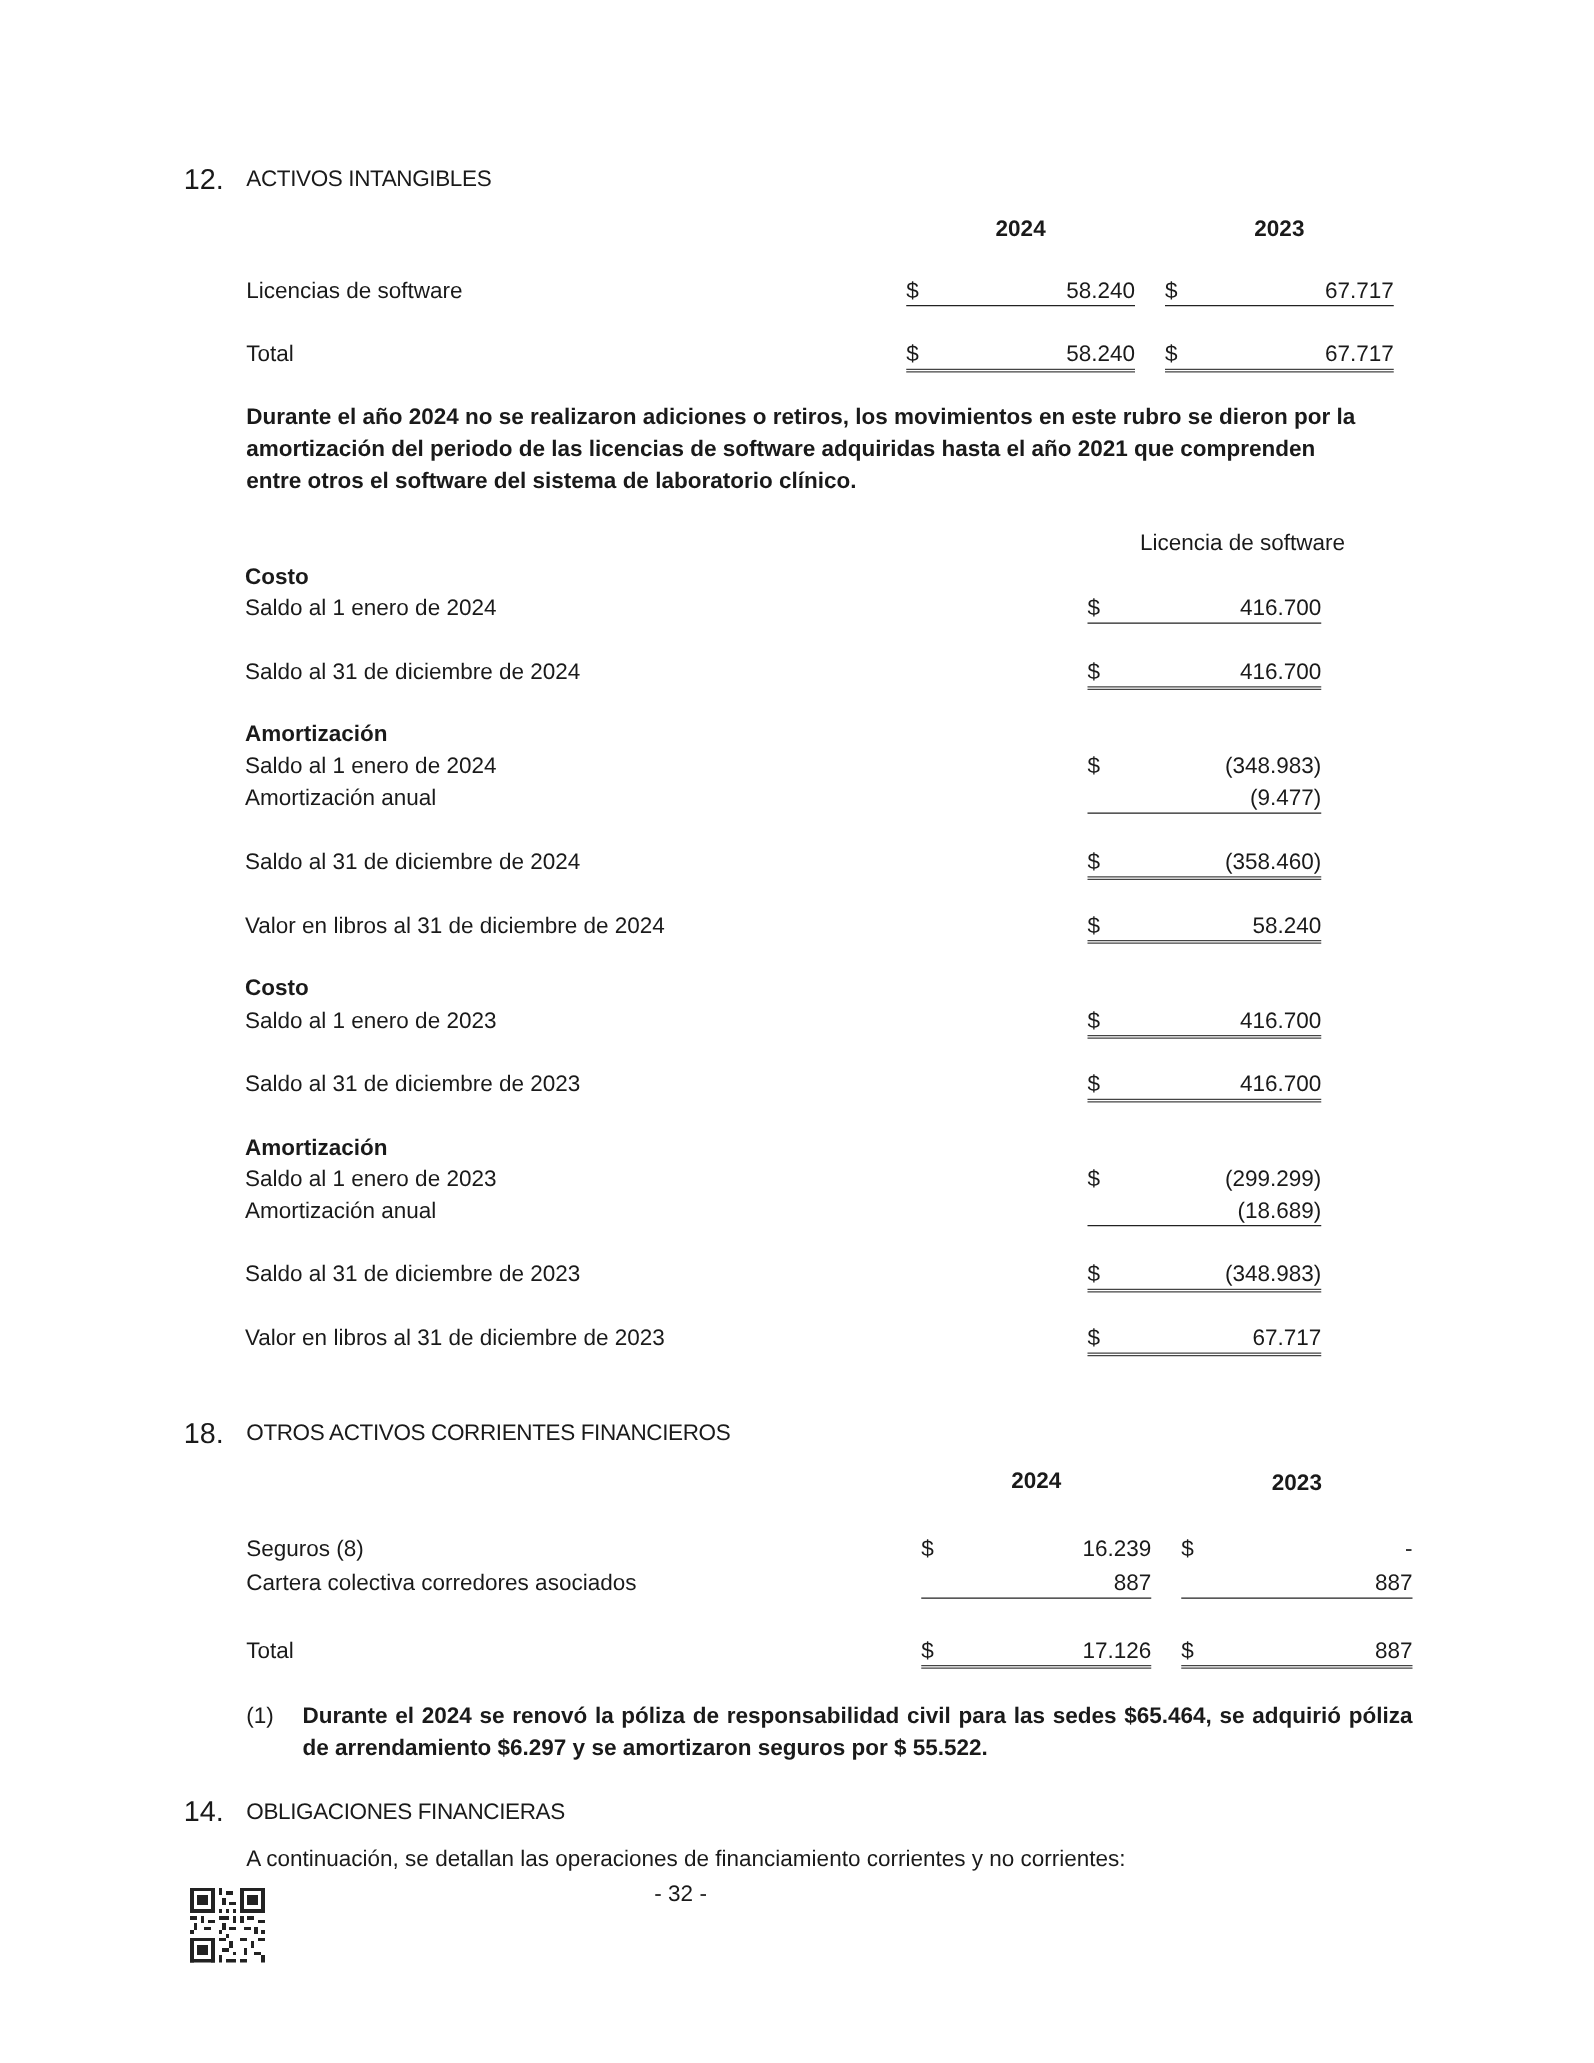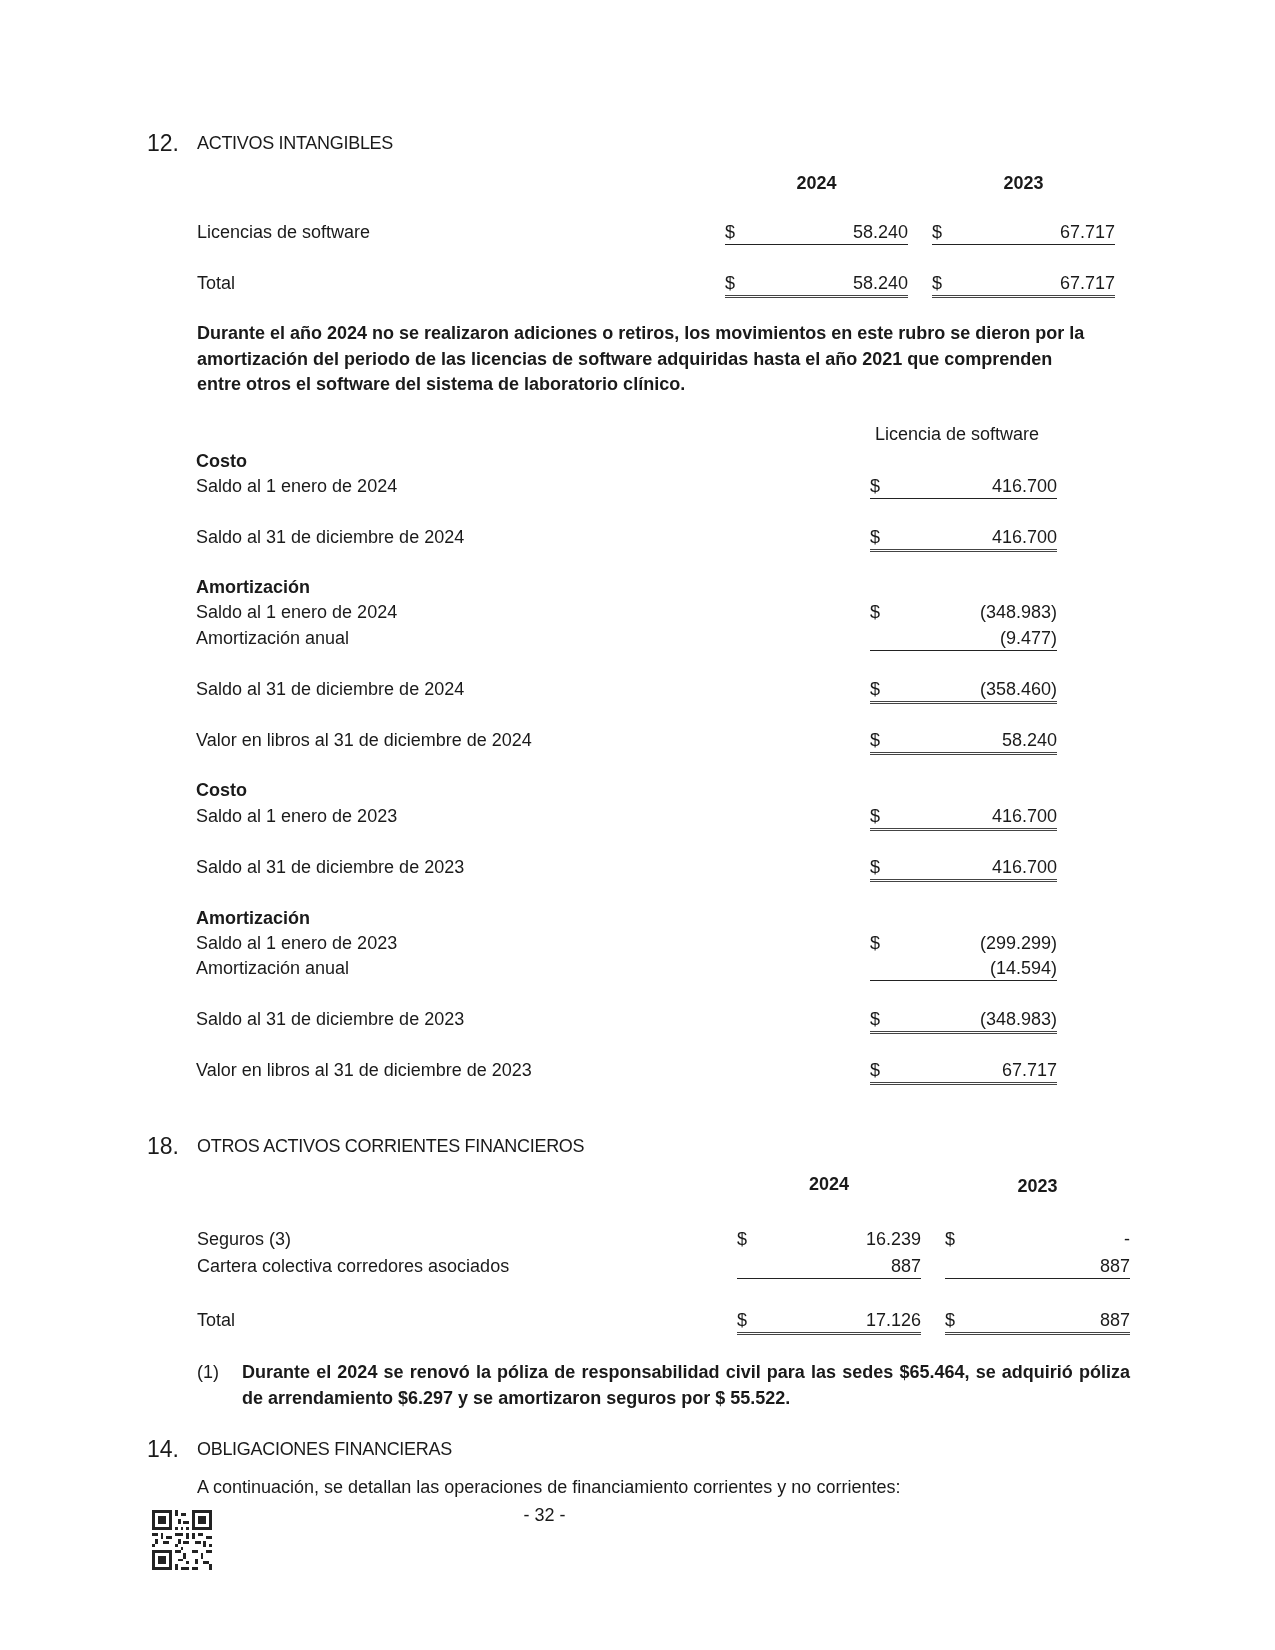--- a/index.html
+++ b/index.html
@@ -43,21 +43,21 @@
   <span class="cur">$</span>
   <span class="val">58.240</span>
 </div>
 <div class="amt u2" style="left:932px;width:183px;top:271px;">
   <span class="cur">$</span>
   <span class="val">67.717</span>
 </div>
 
 <div class="para" style="top:321px;width:890px;">Durante el año 2024 no se realizaron adiciones o retiros, los movimientos en este rubro se dieron por la amortización del periodo de las licencias de software adquiridas hasta el año 2021 que comprenden entre otros el software del sistema de laboratorio clínico.</div>
 
-<div class="abs" style="left:875px;width:226px;text-align:left;top:422px;">Licencia de software</div>
+<div class="abs" style="left:850px;width:226px;text-align:right;top:422px;">Licencia de software</div>
 
 <div class="abs bold" style="left:196px;top:449px;">Costo</div>
 
 <div class="abs" style="left:196px;top:474px;">Saldo al 1 enero de 2024</div>
 <div class="amt u1" style="left:870px;width:187px;top:474px;">
   <span class="cur">$</span>
   <span class="val">416.700</span>
 </div>
 
 <div class="abs" style="left:196px;top:525px;">Saldo al 31 de diciembre de 2024</div>
@@ -110,42 +110,42 @@
 
 <div class="abs" style="left:196px;top:931px;">Saldo al 1 enero de 2023</div>
 <div class="amt" style="left:870px;width:187px;top:931px;">
   <span class="cur">$</span>
   <span class="val">(299.299)</span>
 </div>
 
 <div class="abs" style="left:196px;top:956px;">Amortización anual</div>
 <div class="amt u1" style="left:870px;width:187px;top:956px;">
   <span class="cur"></span>
-  <span class="val">(14.594)</span>
+  <span class="val">(18.689)</span>
 </div>
 
 <div class="abs" style="left:196px;top:1007px;">Saldo al 31 de diciembre de 2023</div>
 <div class="amt u2" style="left:870px;width:187px;top:1007px;">
   <span class="cur">$</span>
   <span class="val">(348.983)</span>
 </div>
 
 <div class="abs" style="left:196px;top:1058px;">Valor en libros al 31 de diciembre de 2023</div>
 <div class="amt u2" style="left:870px;width:187px;top:1058px;">
   <span class="cur">$</span>
   <span class="val">67.717</span>
 </div>
 
 <div class="abs sec-num" style="left:147px;top:1134px;">18.</div>
 <div class="abs sec-title" style="left:197px;top:1134px;">OTROS ACTIVOS CORRIENTES FINANCIEROS</div>
 
 <div class="abs hdr" style="left:737px;width:184px;top:1172px;">2024</div>
 <div class="abs hdr" style="left:945px;width:185px;top:1174px;">2023</div>
 
-<div class="abs" style="left:197px;top:1227px;">Seguros (3)</div>
+<div class="abs" style="left:197px;top:1227px;">Seguros (8)</div>
 <div class="amt" style="left:737px;width:184px;top:1227px;">
   <span class="cur">$</span>
   <span class="val">16.239</span>
 </div>
 <div class="amt" style="left:945px;width:185px;top:1227px;">
   <span class="cur">$</span>
   <span class="val">-</span>
 </div>
 
 <div class="abs" style="left:197px;top:1254px;">Cartera colectiva corredores asociados</div>

